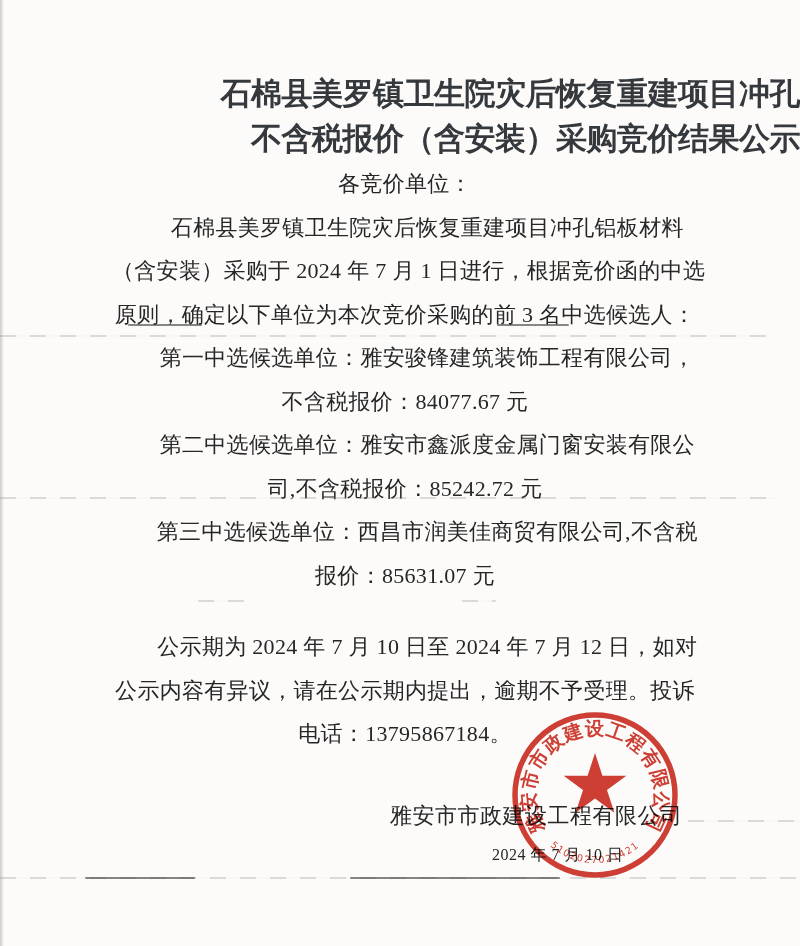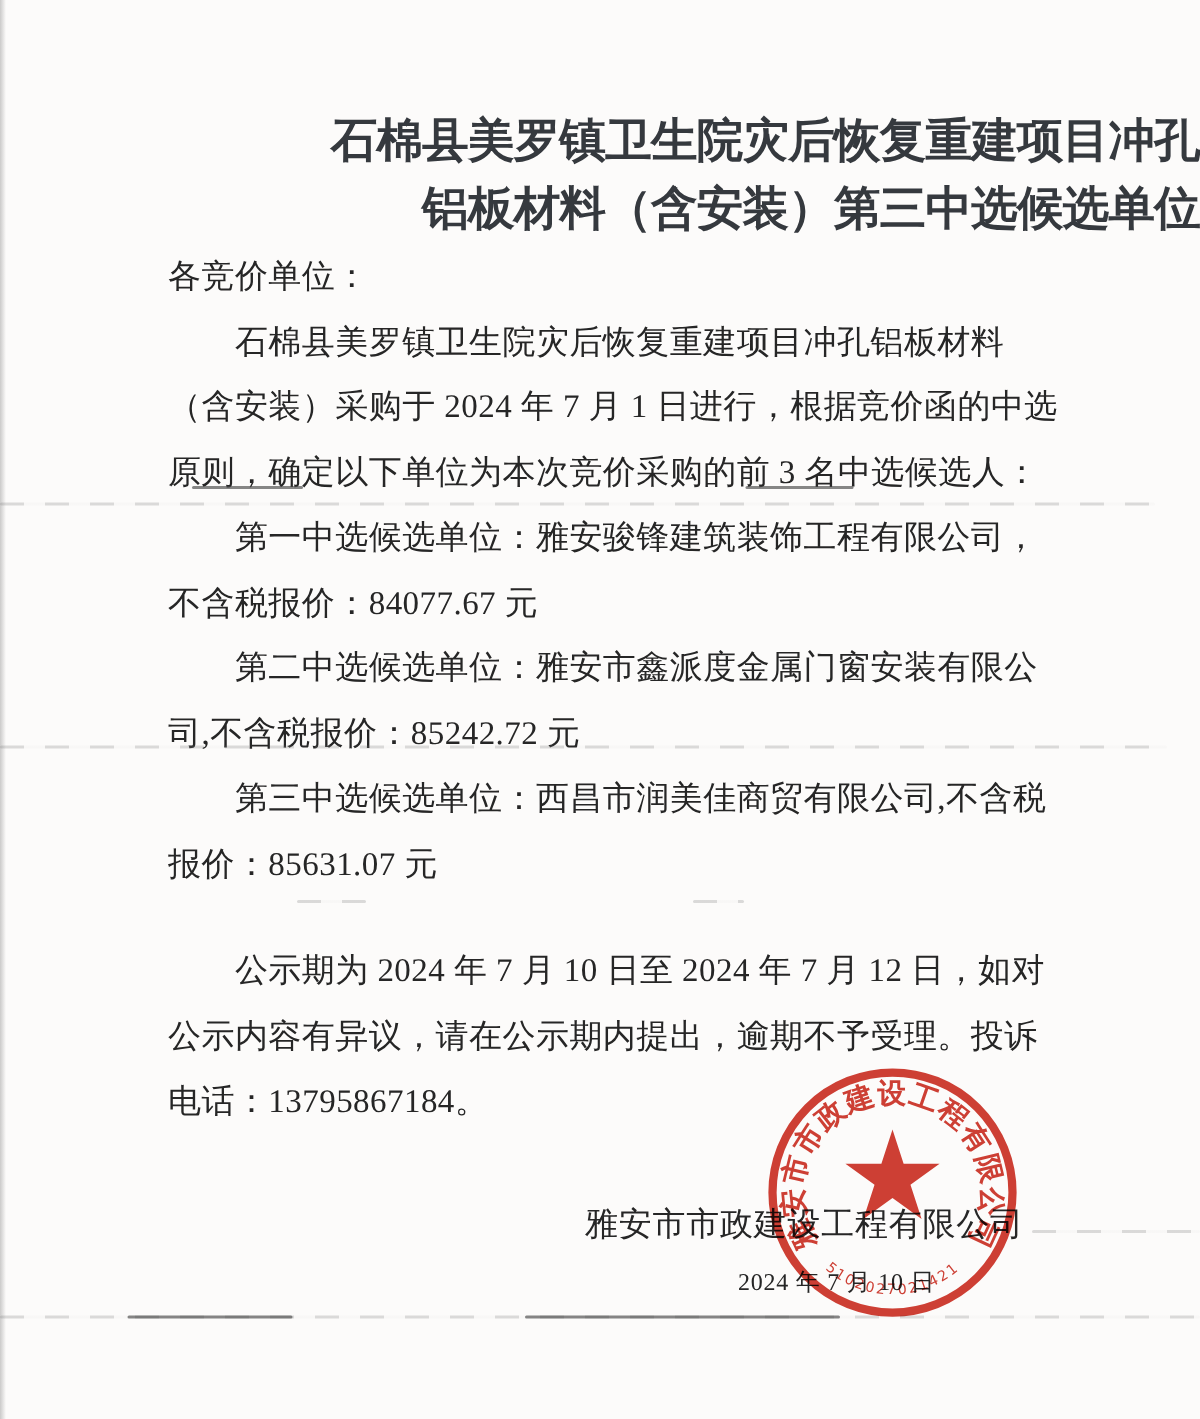--- a/index.html
+++ b/index.html
@@ -43,21 +43,21 @@
     position: absolute;
     top: 162px;
     left: 112px;
     width: 586px;
     font-size: 22px;
     line-height: 43.5px;
     letter-spacing: 0.3px;
     color: #262626;
     white-space: pre;
   }
-  .body-line { height: 43.5px; }
+  .body-line { height: 43.5px; text-align: center; }
   .body-line.gap { margin-top: 28px; }
 
   .sig-company {
     position: absolute;
     top: 801px;
     left: 390px;
     font-size: 22px;
     letter-spacing: 0.5px;
     color: #262626;
   }
@@ -109,21 +109,21 @@
 </style>
 </head>
 <body>
 
 <div class="page">
 
   <div class="edge-shadow"></div>
 
   <div class="doc-title">
     <div>石棉县美罗镇卫生院灾后恢复重建项目冲孔</div>
-    <div>铝板材料（含安装）第三中选候选单位</div>
+    <div>不含税报价（含安装）采购竞价结果公示</div>
   </div>
 
   <div class="doc-body"><div class="body-line">各竞价单位：</div><div class="body-line">　　石棉县美罗镇卫生院灾后恢复重建项目冲孔铝板材料</div><div class="body-line">（含安装）采购于 2024 年 7 月 1 日进行，根据竞价函的中选</div><div class="body-line">原则，确定以下单位为本次竞价采购的前 3 名中选候选人：</div><div class="body-line">　　第一中选候选单位：雅安骏锋建筑装饰工程有限公司，</div><div class="body-line">不含税报价：84077.67 元</div><div class="body-line">　　第二中选候选单位：雅安市鑫派度金属门窗安装有限公</div><div class="body-line">司,不含税报价：85242.72 元</div><div class="body-line">　　第三中选候选单位：西昌市润美佳商贸有限公司,不含税</div><div class="body-line">报价：85631.07 元</div><div class="body-line gap">　　公示期为 2024 年 7 月 10 日至 2024 年 7 月 12 日，如对</div><div class="body-line">公示内容有异议，请在公示期内提出，逾期不予受理。投诉</div><div class="body-line">电话：13795867184。</div></div>
 
   <div class="sig-company">雅安市市政建设工程有限公司</div>
   <div class="sig-date">2024 年 7 月 10 日</div>
 
   <div class="artifact dark a-underline-1"></div>
   <div class="artifact dark a-underline-2"></div>
   <div class="artifact soft a-line-1"></div>

